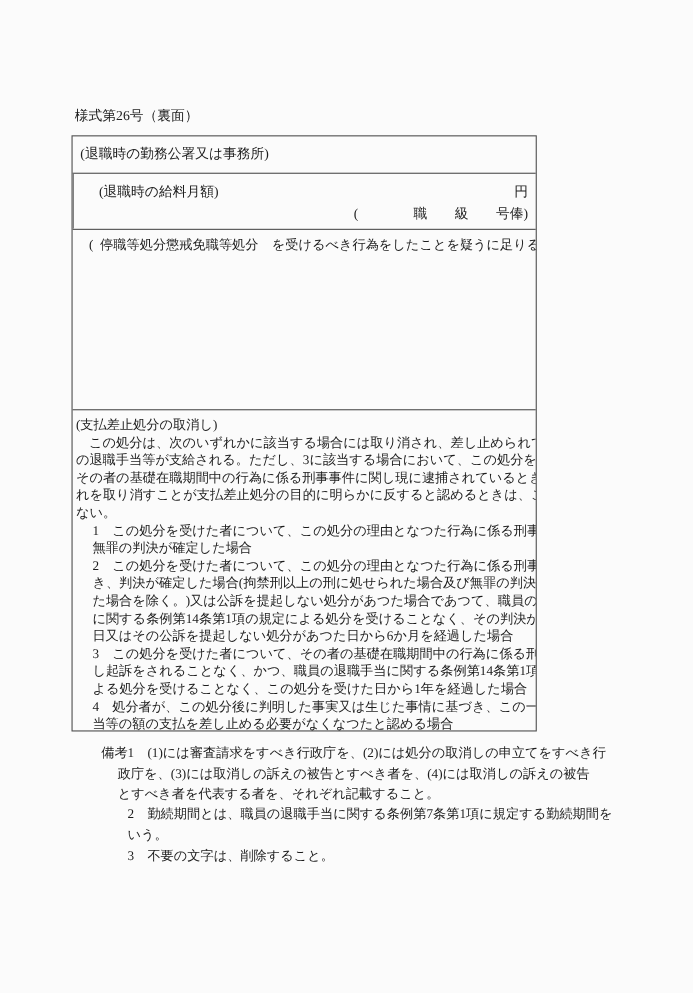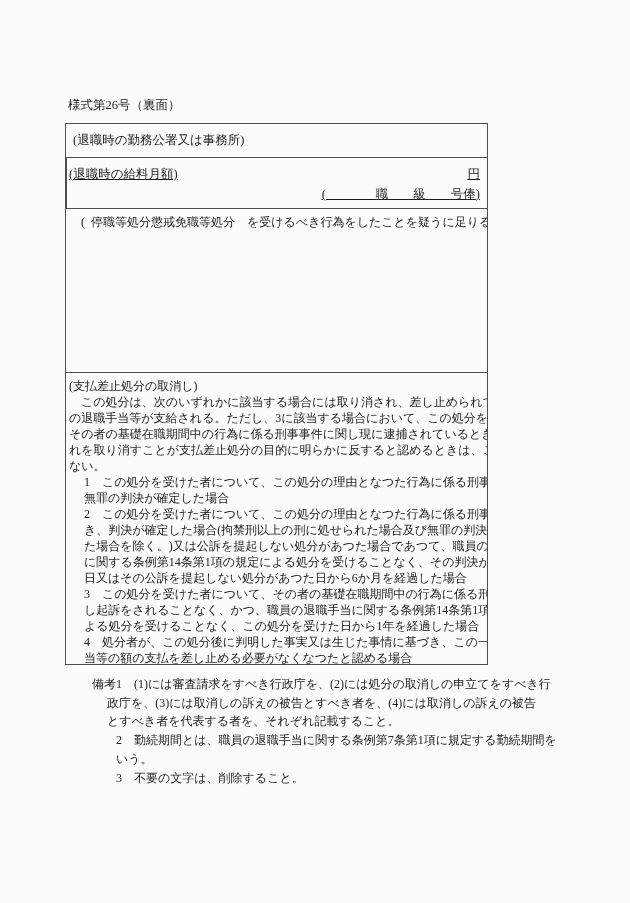--- a/index.html
+++ b/index.html
@@ -26,21 +26,21 @@
     background:transparent;
   }
   .row{box-sizing:border-box;width:100%;overflow:hidden;}
   .row + .row{border-top:1px solid var(--border);}
   .row1{height:33px;display:flex;align-items:center;padding-left:7px;font-size:12.5px;}
   .row2{height:51px;display:flex;}
   .cell{box-sizing:border-box;height:100%;}
   .cell-left{width:253px;display:flex;align-items:center;padding-left:7px;font-size:12.5px;}
   .cell-right{
     flex:1;border-left:1px solid var(--border);
-    padding:6px 7px 0 2px;font-size:12.5px;line-height:20px;text-decoration:underline;
+    padding:6px 7px 0 23px;font-size:12.5px;line-height:20px;
   }
   .salary-line1{display:flex;justify-content:space-between;white-space:pre;}
   .salary-line2{text-align:right;white-space:pre;}
   .row3{height:164px;padding:5px 6px 0 15px;font-size:12px;}
   .reason-head{display:flex;align-items:center;}
   .reason-paren{margin-right:6px;}
   .disposition-stack{display:flex;line-height:17px;white-space:pre;}
   .reason-suffix{margin-left:12px;white-space:pre;}
   .row4{height:294px;padding:5px 2px 0 3px;}
   .section-text{

